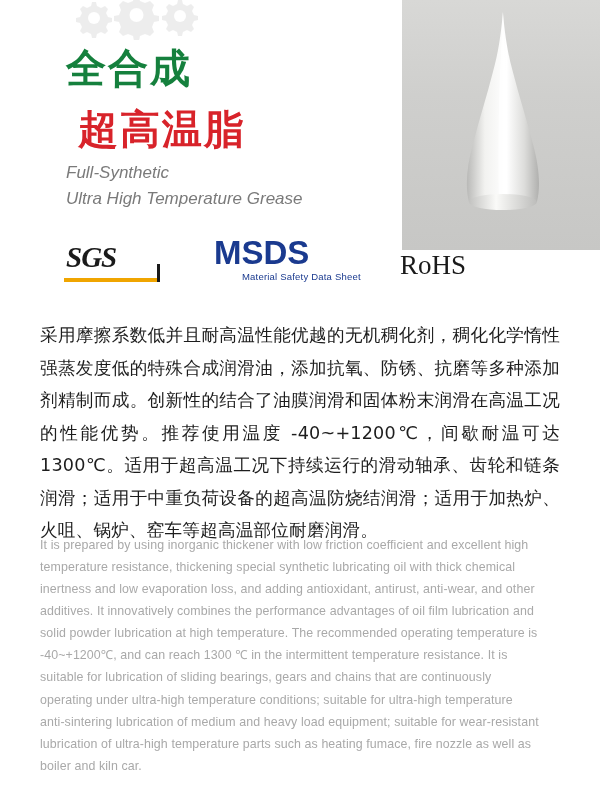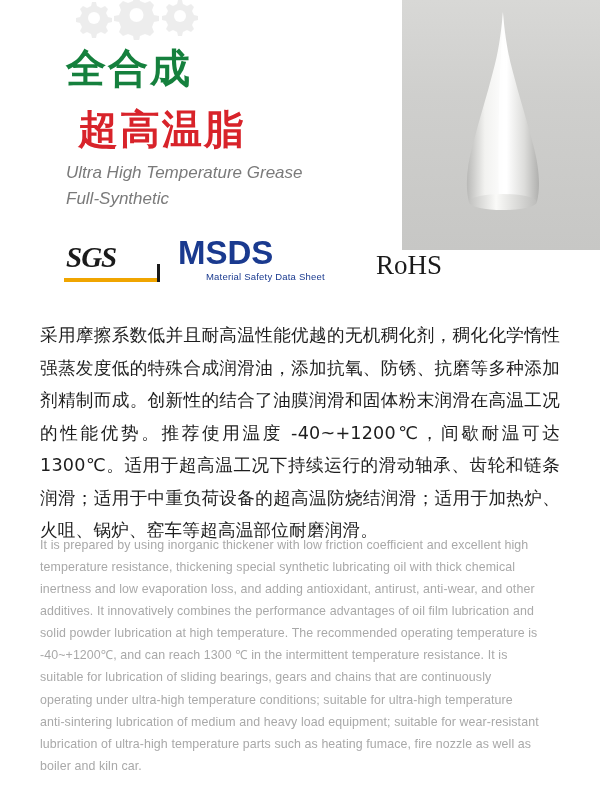--- a/index.html
+++ b/index.html
@@ -90,21 +90,21 @@
 
   
   .certs {
     position: absolute;
     left: 64px;
     top: 236px;
     width: 480px;
     height: 46px;
     display: flex;
     align-items: flex-end;
-    gap: 18px;
+    gap: 6px;
   }
   .sgs {
     position: relative;
     width: 96px;
     height: 42px;
   }
   .sgs-text {
     font-family: "Liberation Serif", serif;
     font-weight: bold;
     font-style: italic;
@@ -125,20 +125,21 @@
   .sgs-tick {
     position: absolute;
     right: 0;
     bottom: 0;
     width: 3px;
     height: 18px;
     background: #1a1a1a;
   }
   .msds {
     width: 180px;
+    margin-left: 48px;
   }
   .msds-main {
     font-family: "Liberation Sans", sans-serif;
     font-weight: bold;
     font-size: 33px;
     color: #1a3a8f;
     letter-spacing: 0px;
     line-height: 33px;
   }
   .msds-sub {
@@ -222,22 +223,22 @@
       <ellipse cx="48" cy="192" rx="34" ry="8" fill="url(#baseg)"></ellipse>
     </svg>
   </div>
 
   <div class="headline">
     <div class="line1">全合成</div>
     <div class="line2">超高温脂</div>
   </div>
 
   <div class="subhead">
+    <div>Full-Synthetic</div>
     <div>Ultra High Temperature Grease</div>
-    <div>Full-Synthetic</div>
   </div>
 
   <div class="certs">
     <div class="sgs">
       <div class="sgs-text">SGS</div>
       <div class="sgs-bar"></div>
       <div class="sgs-tick"></div>
     </div>
     <div class="msds">
       <div class="msds-main">MSDS</div>

